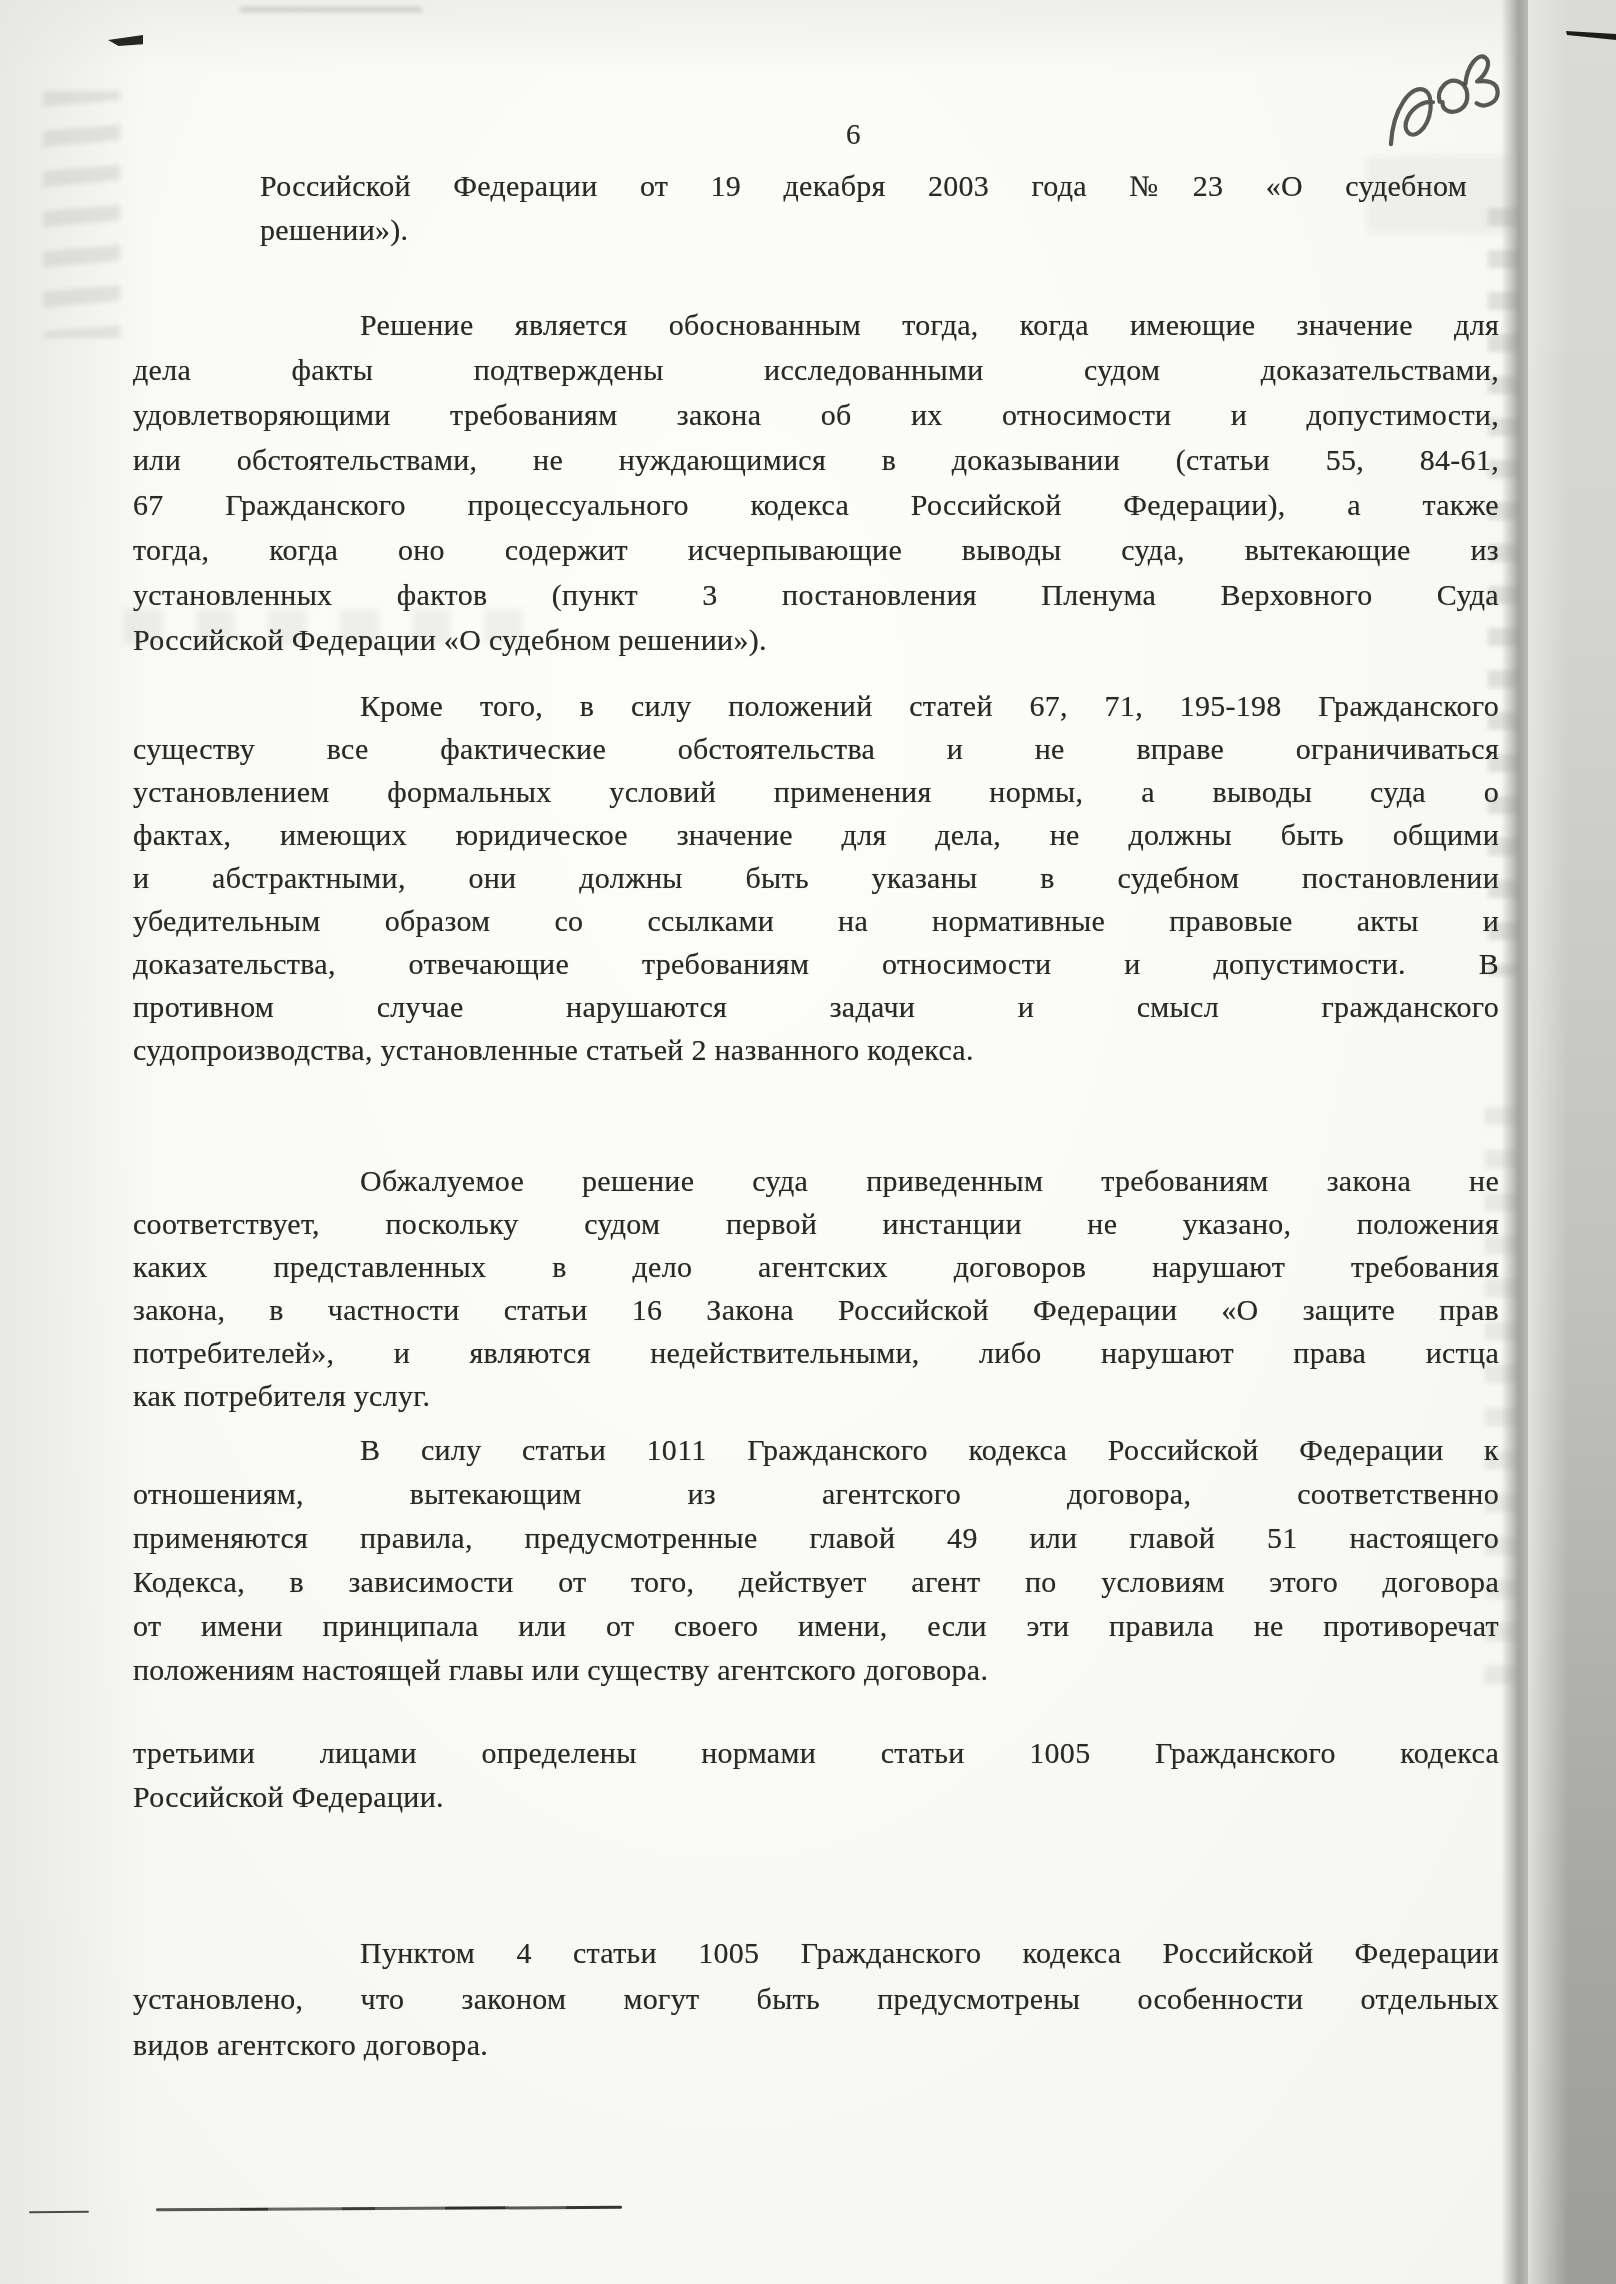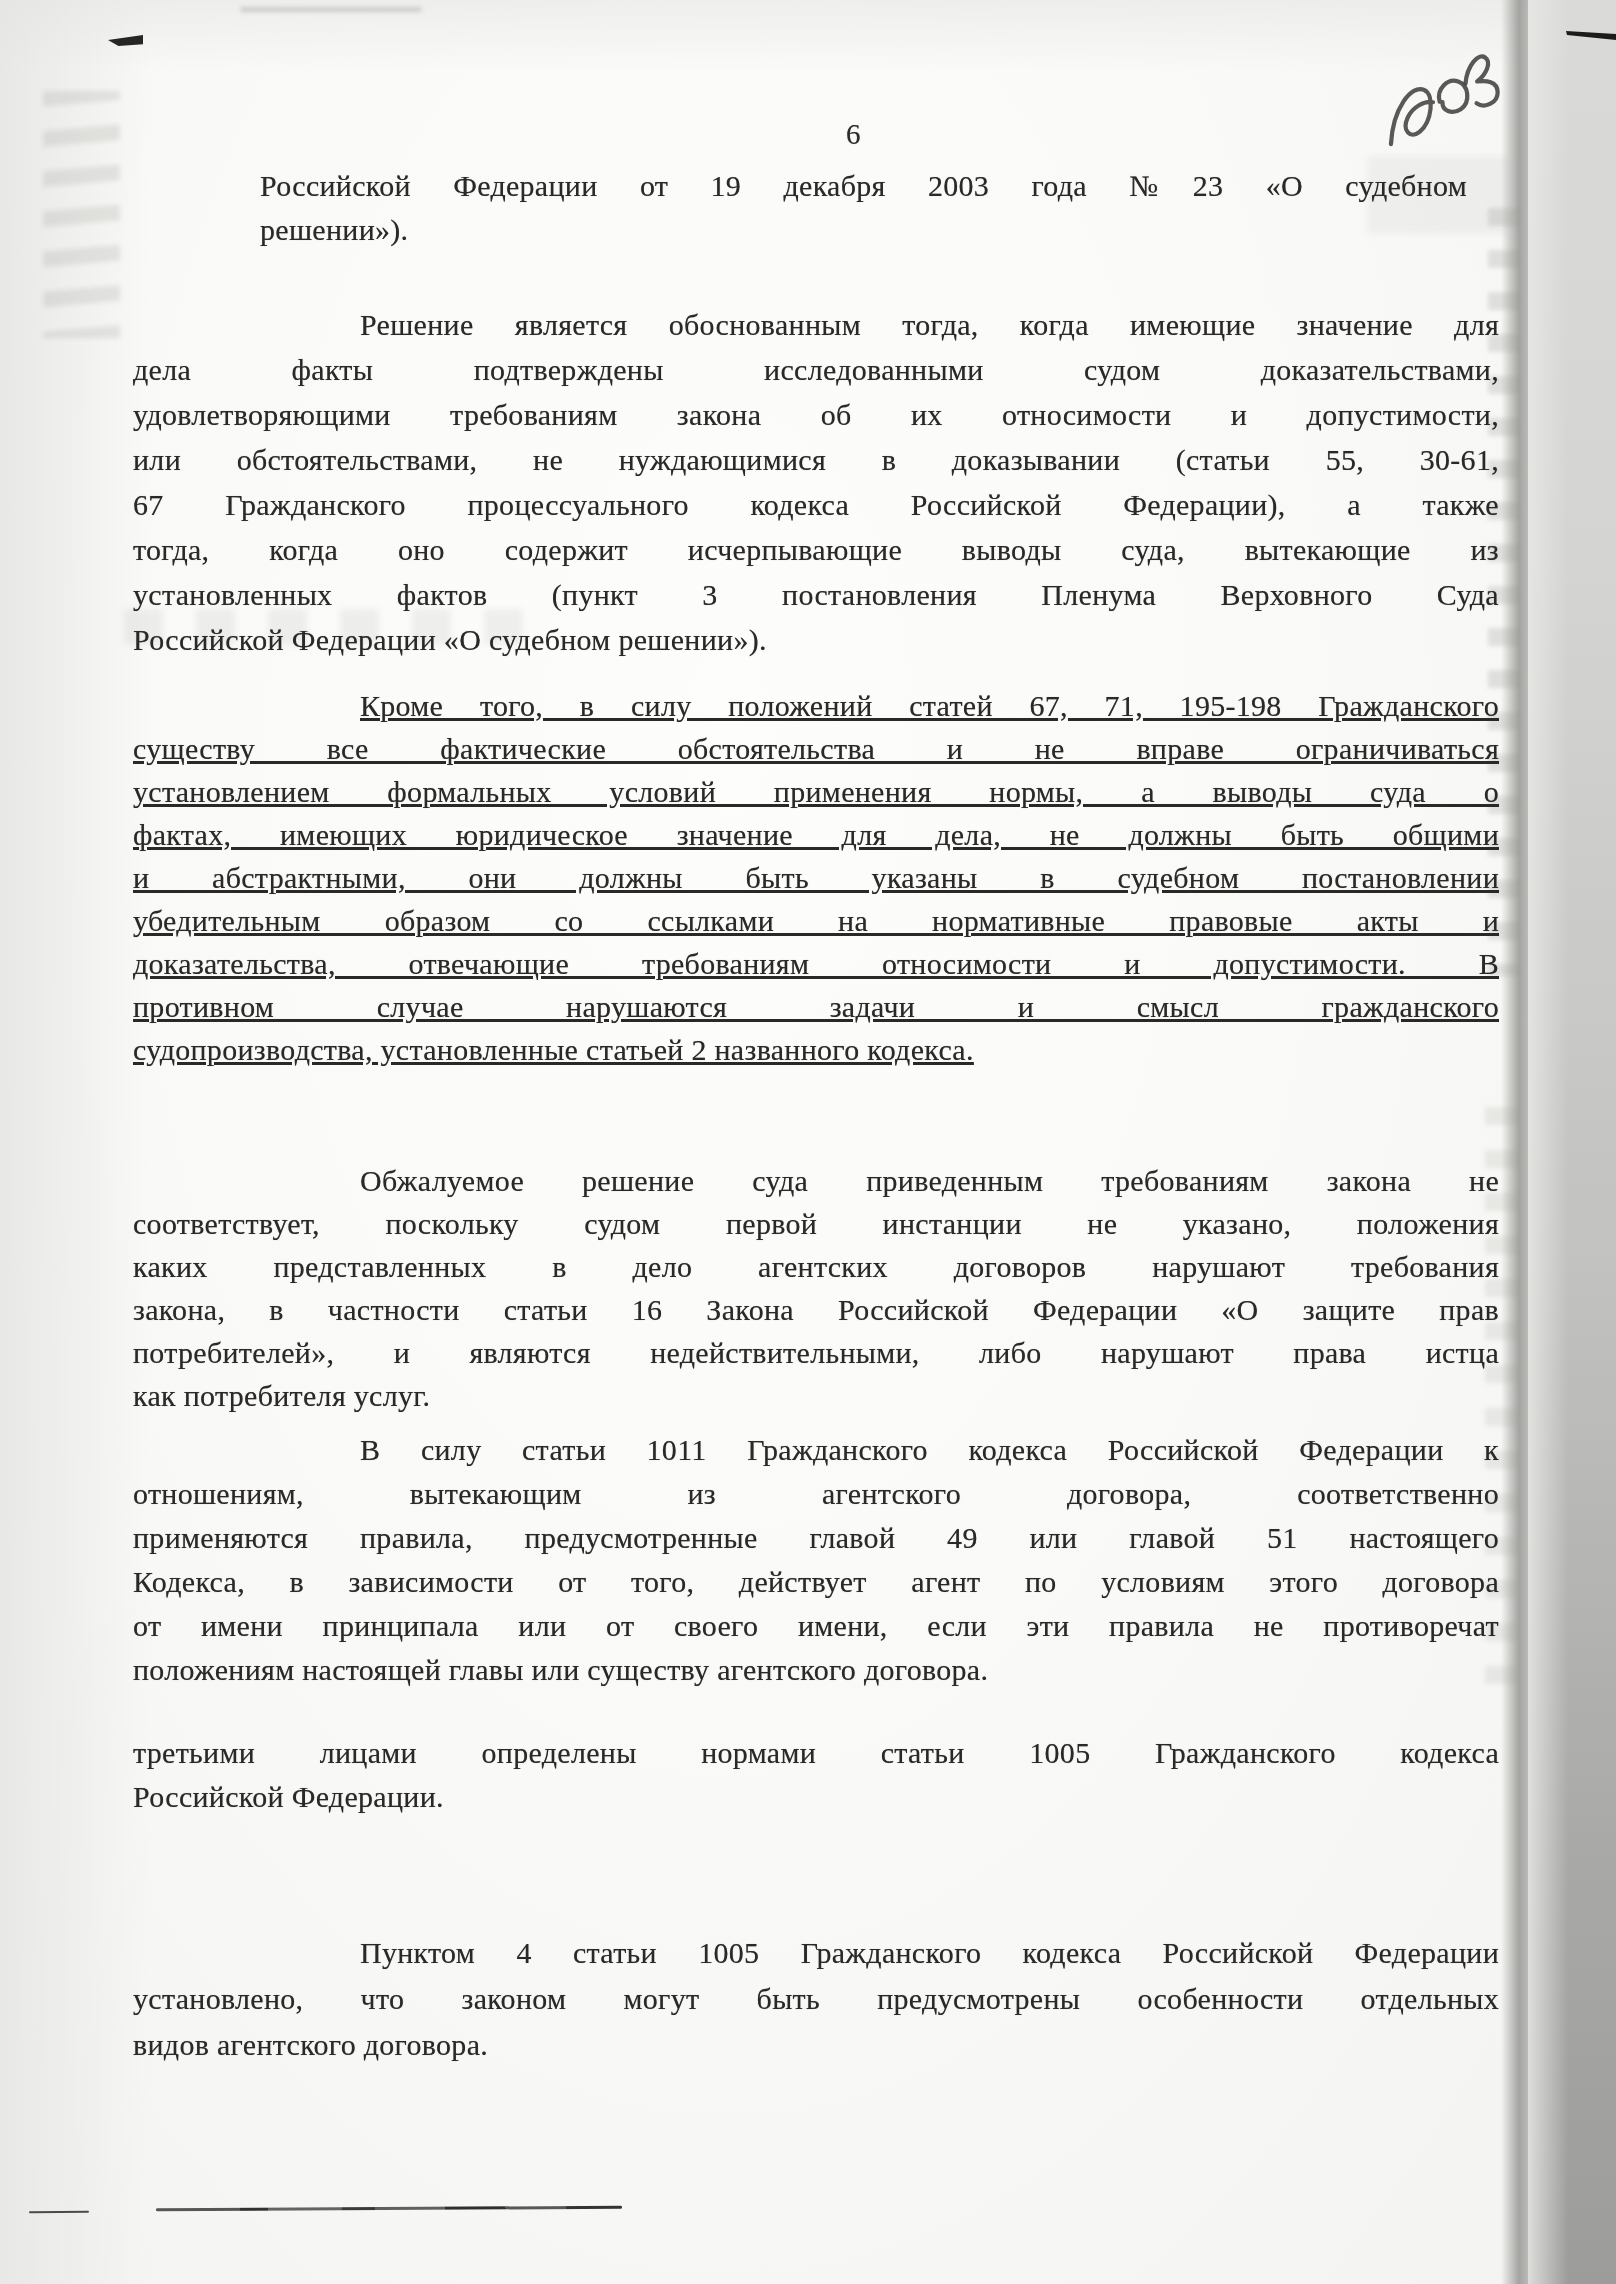--- a/index.html
+++ b/index.html
@@ -49,21 +49,21 @@
   
   .page-number{position:absolute;left:846px;top:118px;font-size:29px;color:#2e2c2a;
     text-shadow:0 0 0.7px rgba(46,44,42,.5);}
   .para{position:absolute;color:#2b2927;font-size:30px;letter-spacing:0.3px;
     text-shadow:0 0 0.7px rgba(43,41,39,.55);}
   .para .tl{text-align:justify;text-align-last:justify;}
   .para .tl.last{text-align-last:left;}
   .para .tl.ind{text-indent:227px;}
   .p1{left:260px;top:164px;width:1207px;line-height:44px;}
   .p2{left:133px;top:302px;width:1366px;line-height:45px;}
-  .p3{left:133px;top:684px;width:1366px;line-height:43px;text-decoration:underline;}
+  .p3{left:133px;top:684px;width:1366px;line-height:43px;}
   .p4{left:133px;top:1159px;width:1366px;line-height:43px;}
   .p5{left:133px;top:1428px;width:1366px;line-height:44px;}
   .p6{left:133px;top:1731px;width:1366px;line-height:44px;}
   .p7{left:133px;top:1887px;width:1366px;line-height:46px;margin-top:43px;}
   
   .ink{position:absolute;left:1367px;top:43px;width:156px;height:117px;}
   .ink path{fill:none;stroke:#44423f;stroke-width:6.5;stroke-linecap:round;stroke-linejoin:round;opacity:.88;}
 </style>
 </head>
 <body>
@@ -93,21 +93,21 @@
   </svg>
 
   <div class="para p1">
       <div class="tl">Российской Федерации от 19 декабря 2003 года №23 «О судебном</div>
       <div class="tl last">решении»).</div>
     </div>
   <div class="para p2">
       <div class="tl ind">Решение является обоснованным тогда, когда имеющие значение для</div>
       <div class="tl">дела факты подтверждены исследованными судом доказательствами,</div>
       <div class="tl">удовлетворяющими требованиям закона об их относимости и допустимости,</div>
-      <div class="tl">или обстоятельствами, не нуждающимися в доказывании (статьи 55, 30-61,</div>
+      <div class="tl">или обстоятельствами, не нуждающимися в доказывании (статьи 55, 84-61,</div>
       <div class="tl">67 Гражданского процессуального кодекса Российской Федерации), а также</div>
       <div class="tl">тогда, когда оно содержит исчерпывающие выводы суда, вытекающие из</div>
       <div class="tl">установленных фактов (пункт 3 постановления Пленума Верховного Суда</div>
       <div class="tl last">Российской Федерации «О судебном решении»).</div>
     </div>
   <div class="para p3">
       <div class="tl ind">Кроме того, в силу положений статей 67, 71, 195-198 Гражданского</div>
       <div class="tl">существу все фактические обстоятельства и не вправе ограничиваться</div>
       <div class="tl">установлением формальных условий применения нормы, а выводы суда о</div>
       <div class="tl">фактах, имеющих юридическое значение для дела, не должны быть общими</div>

